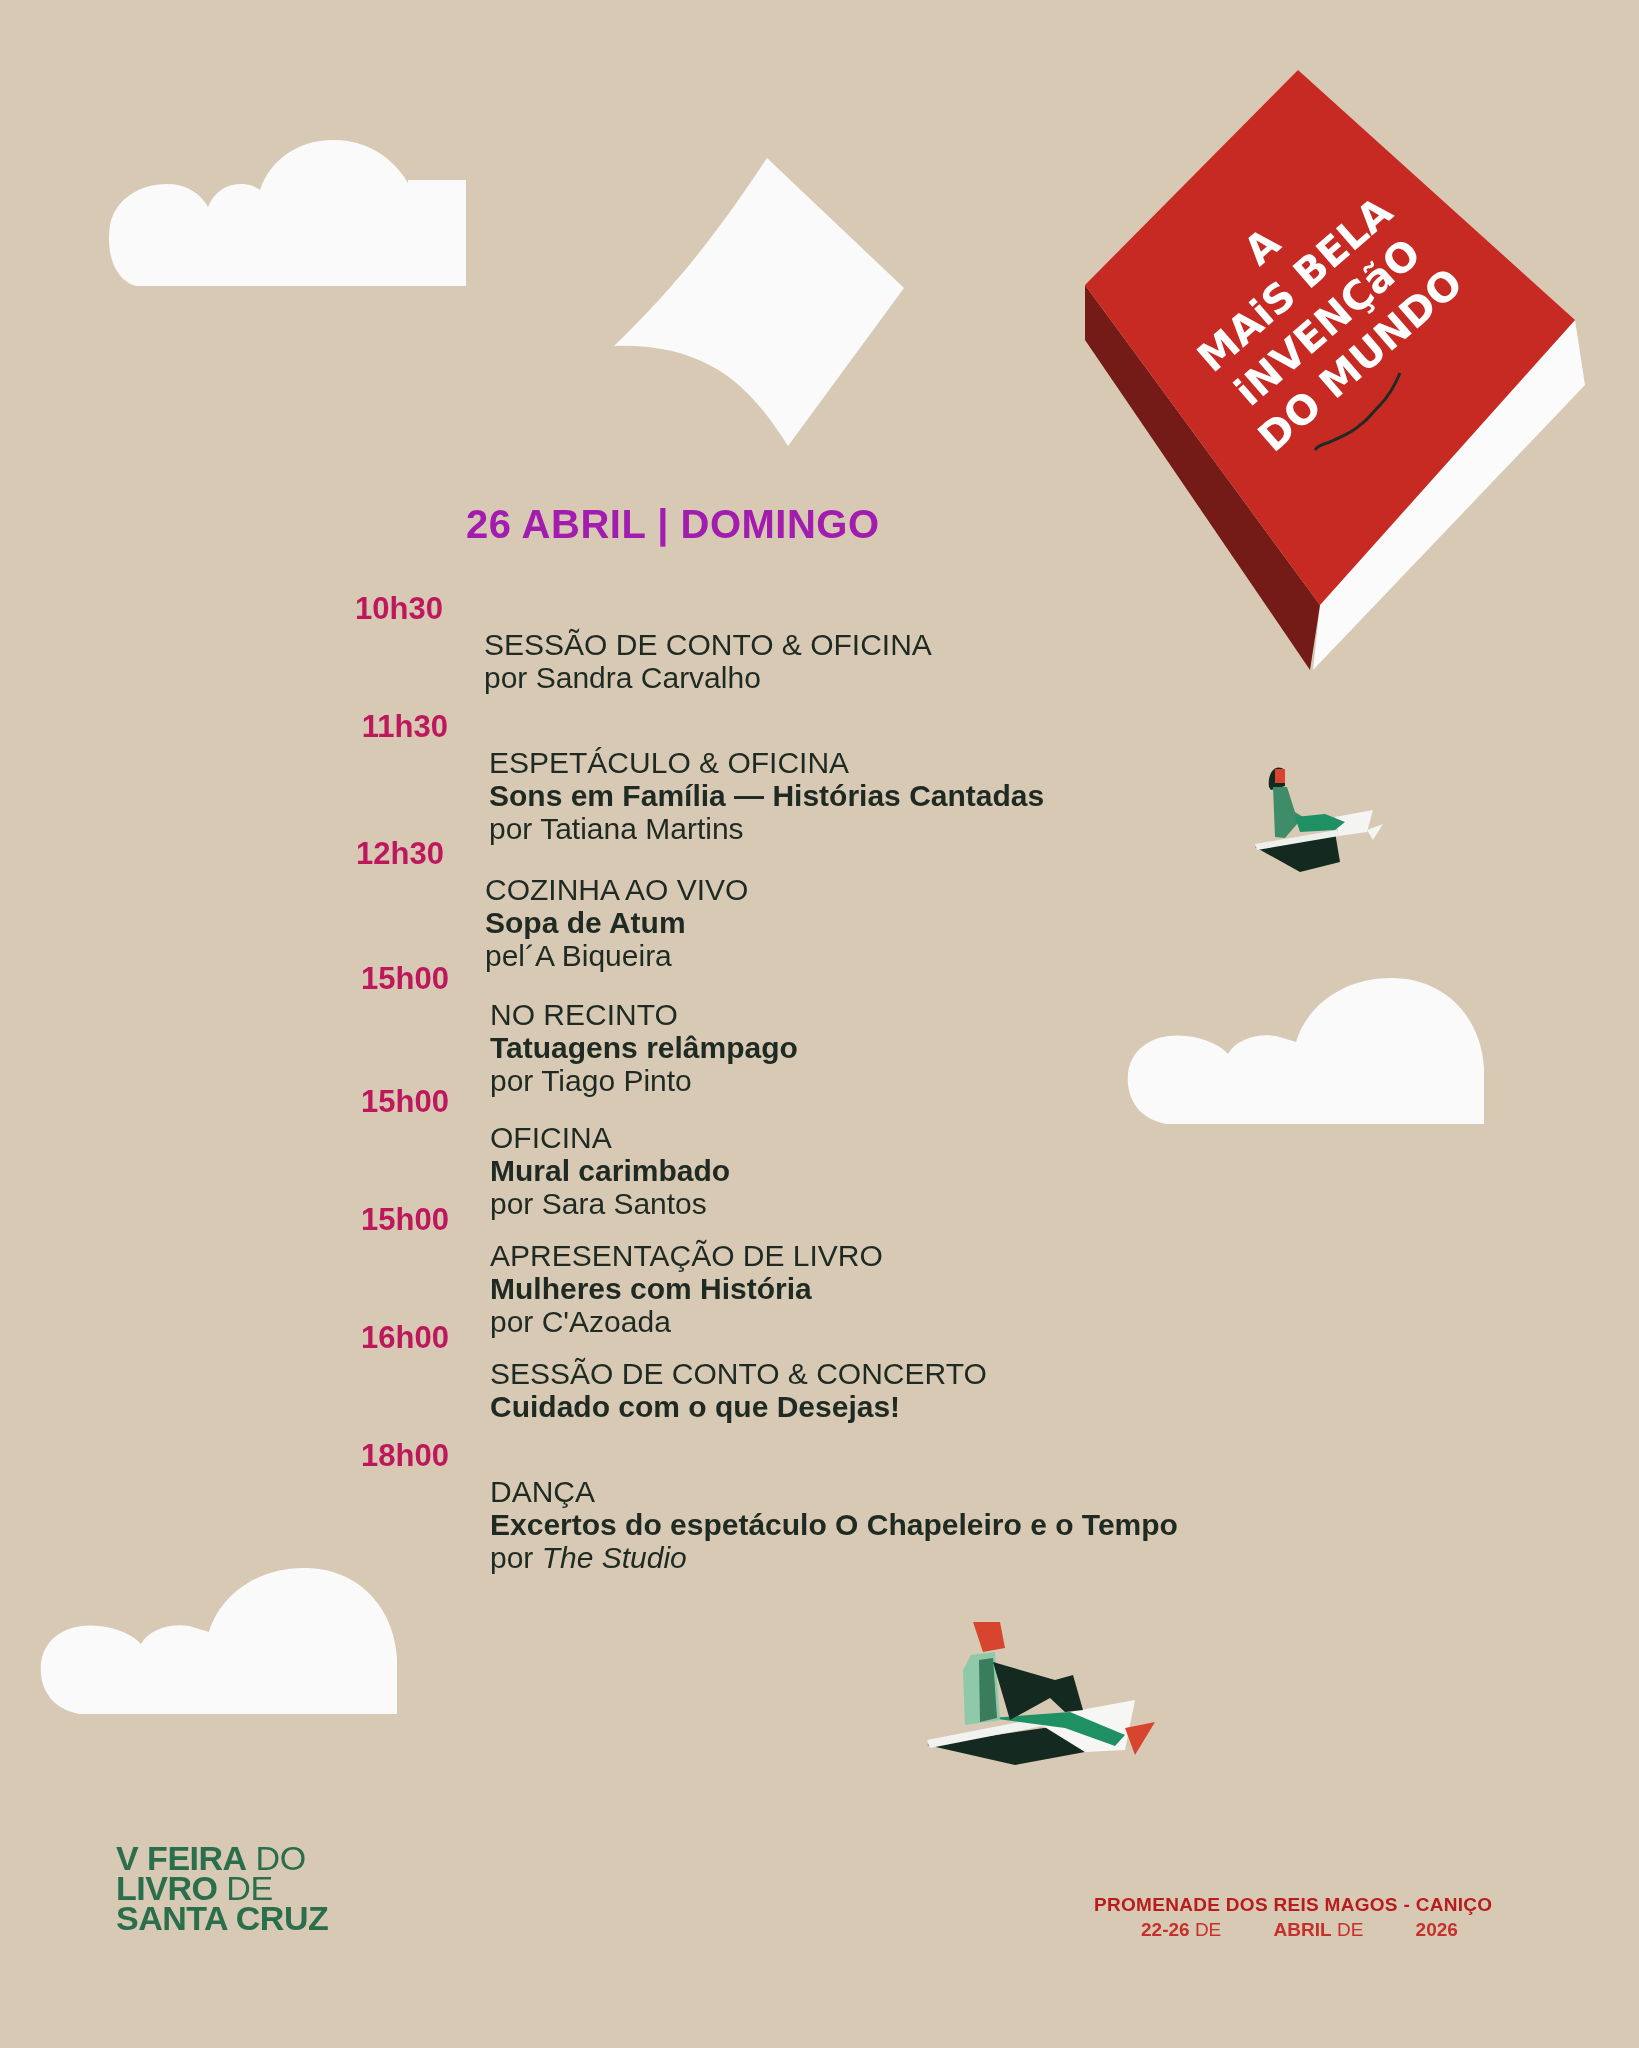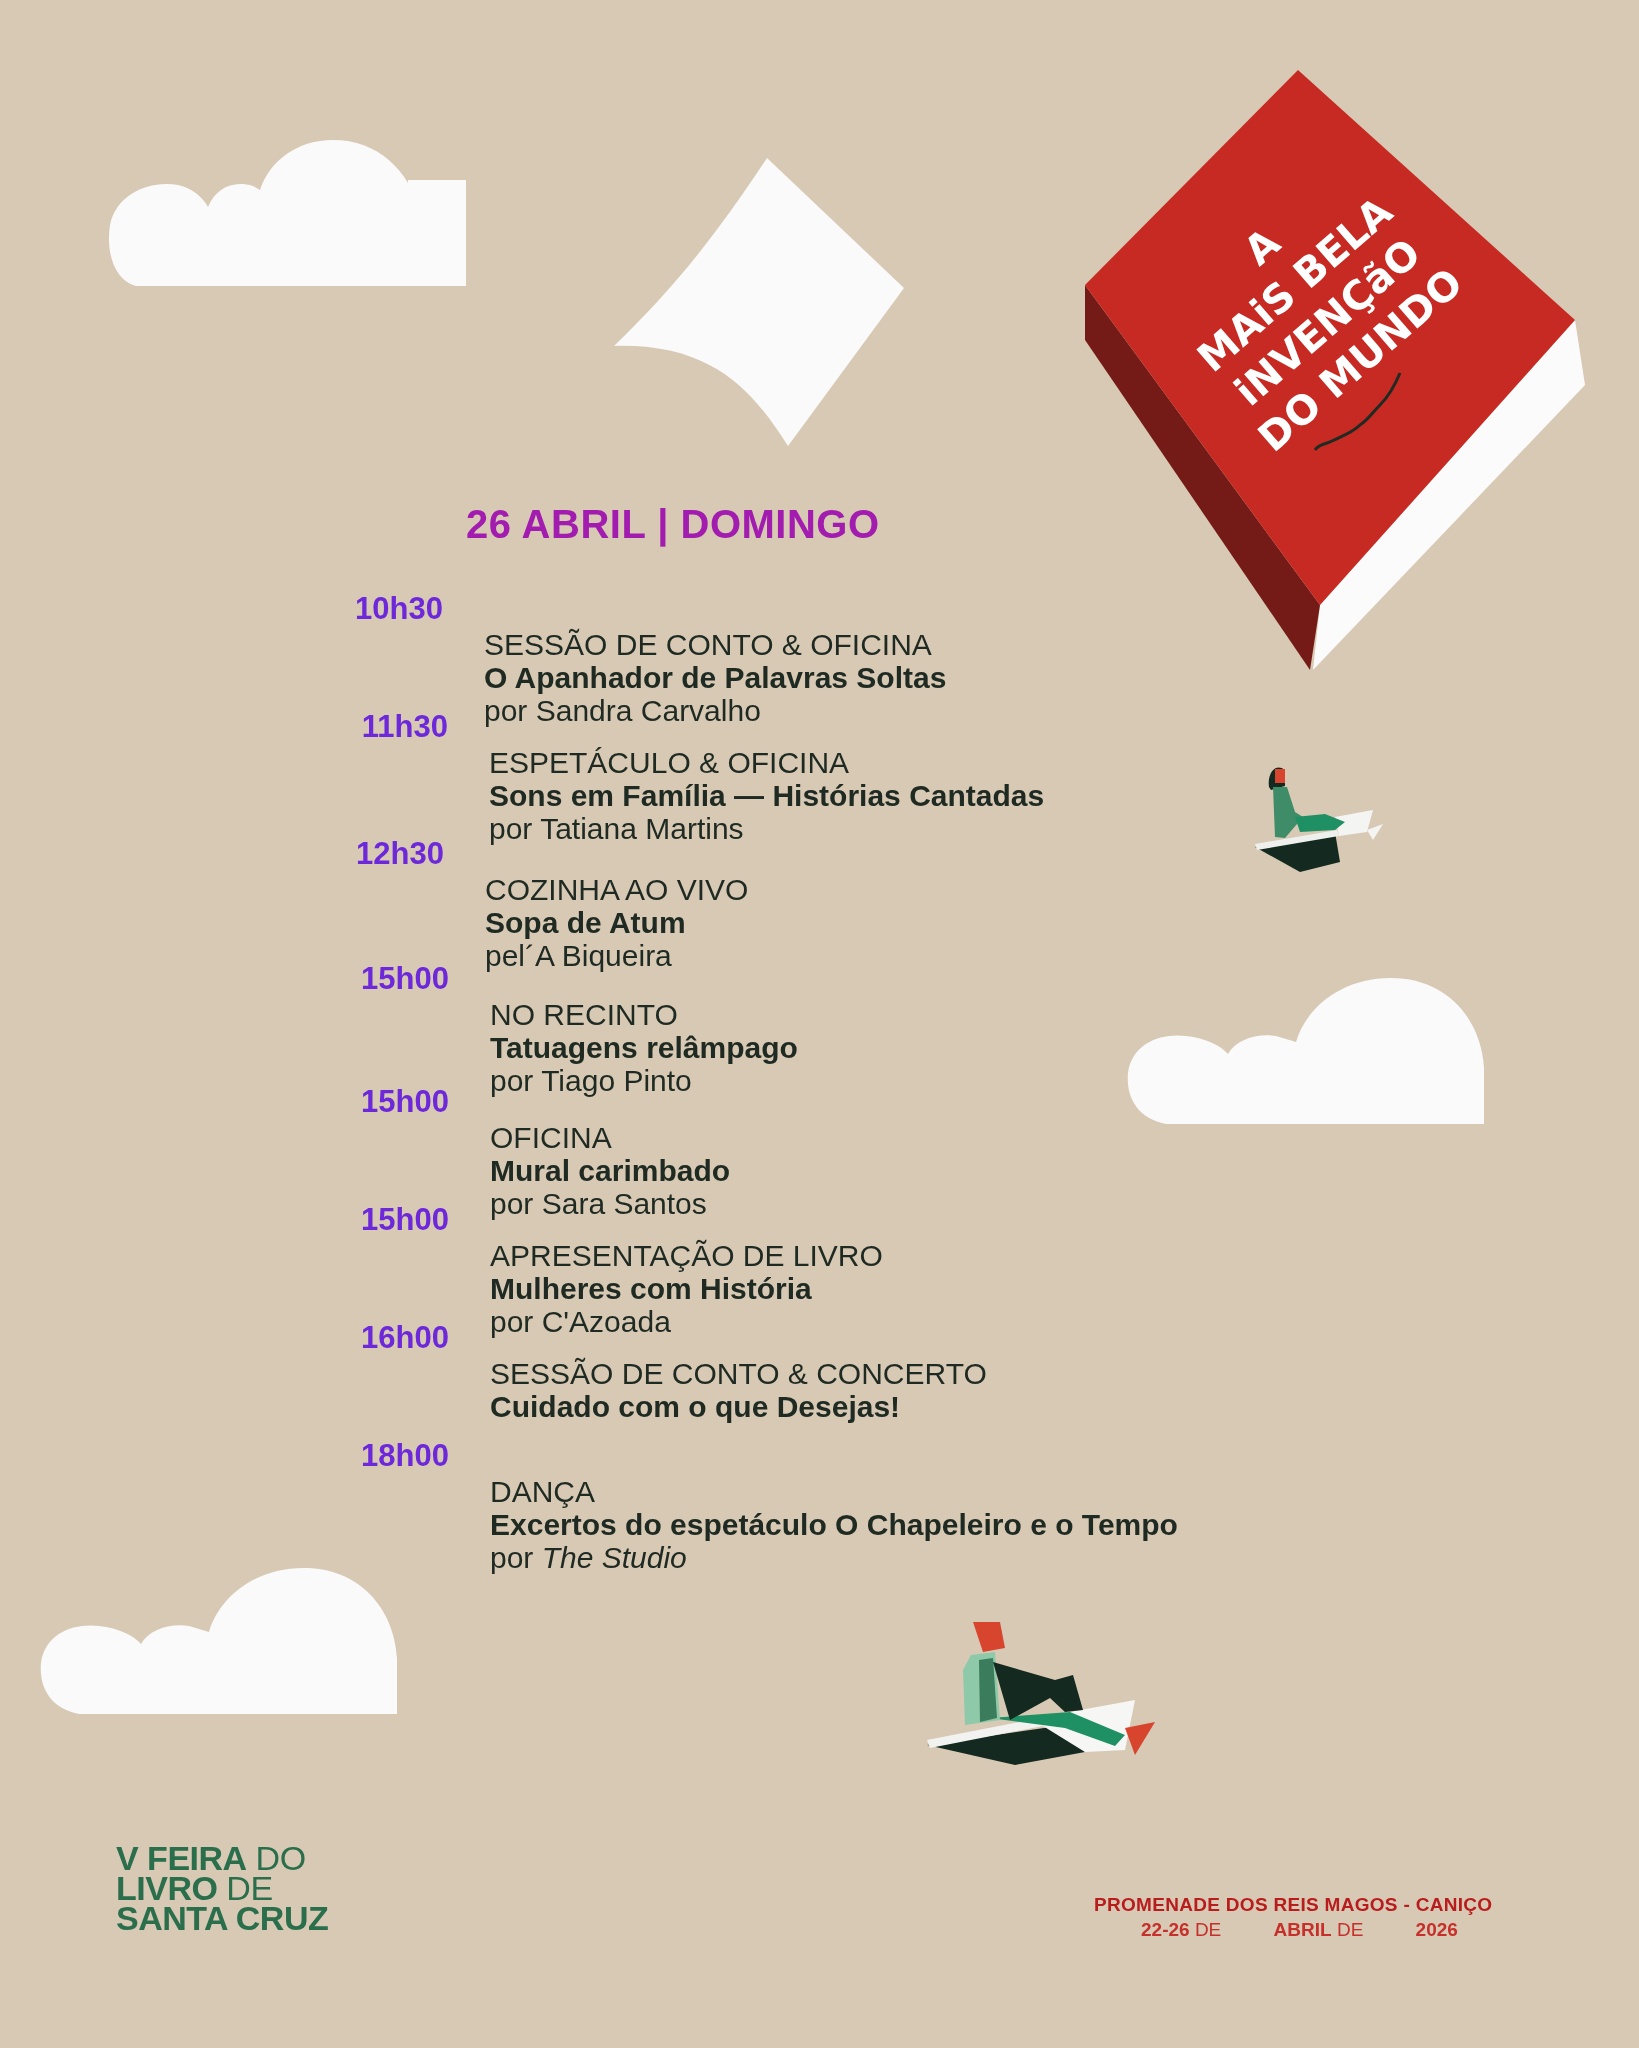--- a/index.html
+++ b/index.html
@@ -12,21 +12,21 @@
   svg.abs { overflow: visible; }
 
   .heading {
     position: absolute; left: 466px; top: 502px;
     font-size: 40px; font-weight: bold; color: #a21caf; letter-spacing: 0.5px;
     white-space: nowrap;
   }
   .event { position: absolute; width: 1100px; }
   .event .time {
     position: absolute; left: 0; top: 0; width: 104px; text-align: right;
-    font-size: 31px; font-weight: bold; color: #6d28d9; line-height: 33px;
+    font-size: 31px; font-weight: bold; color: #be185d; line-height: 33px;
   }
   .event .body {
     position: absolute; left: 145px; top: 0;
     font-size: 30px; line-height: 33px; color: #1f2a22; white-space: nowrap;
   }
   .event .title { font-weight: normal; display: block; margin-top: 36px; }
   .event .subtitle { font-weight: bold; display: block; }
   .event .by { font-weight: normal; display: block; }
   .event .by i { font-style: italic; }
 
@@ -105,21 +105,20 @@
   <polygon points="68,62 130,80 148,75 158,110 140,112 125,98 85,120" fill="#14291f"></polygon>
 </svg>
 
 <div class="heading">26 ABRIL | DOMINGO</div>
 
 <div>
   <div class="event" style="left:339px;top:592px">
     <div class="time">10h30</div>
     <div class="body">
       <span class="title">SESSÃO DE CONTO &amp; OFICINA</span>
-      <span class="subtitle">O Apanhador de Palavras Soltas</span>
       <span class="by"><span>por</span> <span>Sandra Carvalho</span></span>
     </div>
   </div>
   <div class="event" style="left:344px;top:710px">
     <div class="time">11h30</div>
     <div class="body">
       <span class="title">ESPETÁCULO &amp; OFICINA</span>
       <span class="subtitle">Sons em Família — Histórias Cantadas</span>
       <span class="by"><span>por</span> <span>Tatiana Martins</span></span>
     </div>

